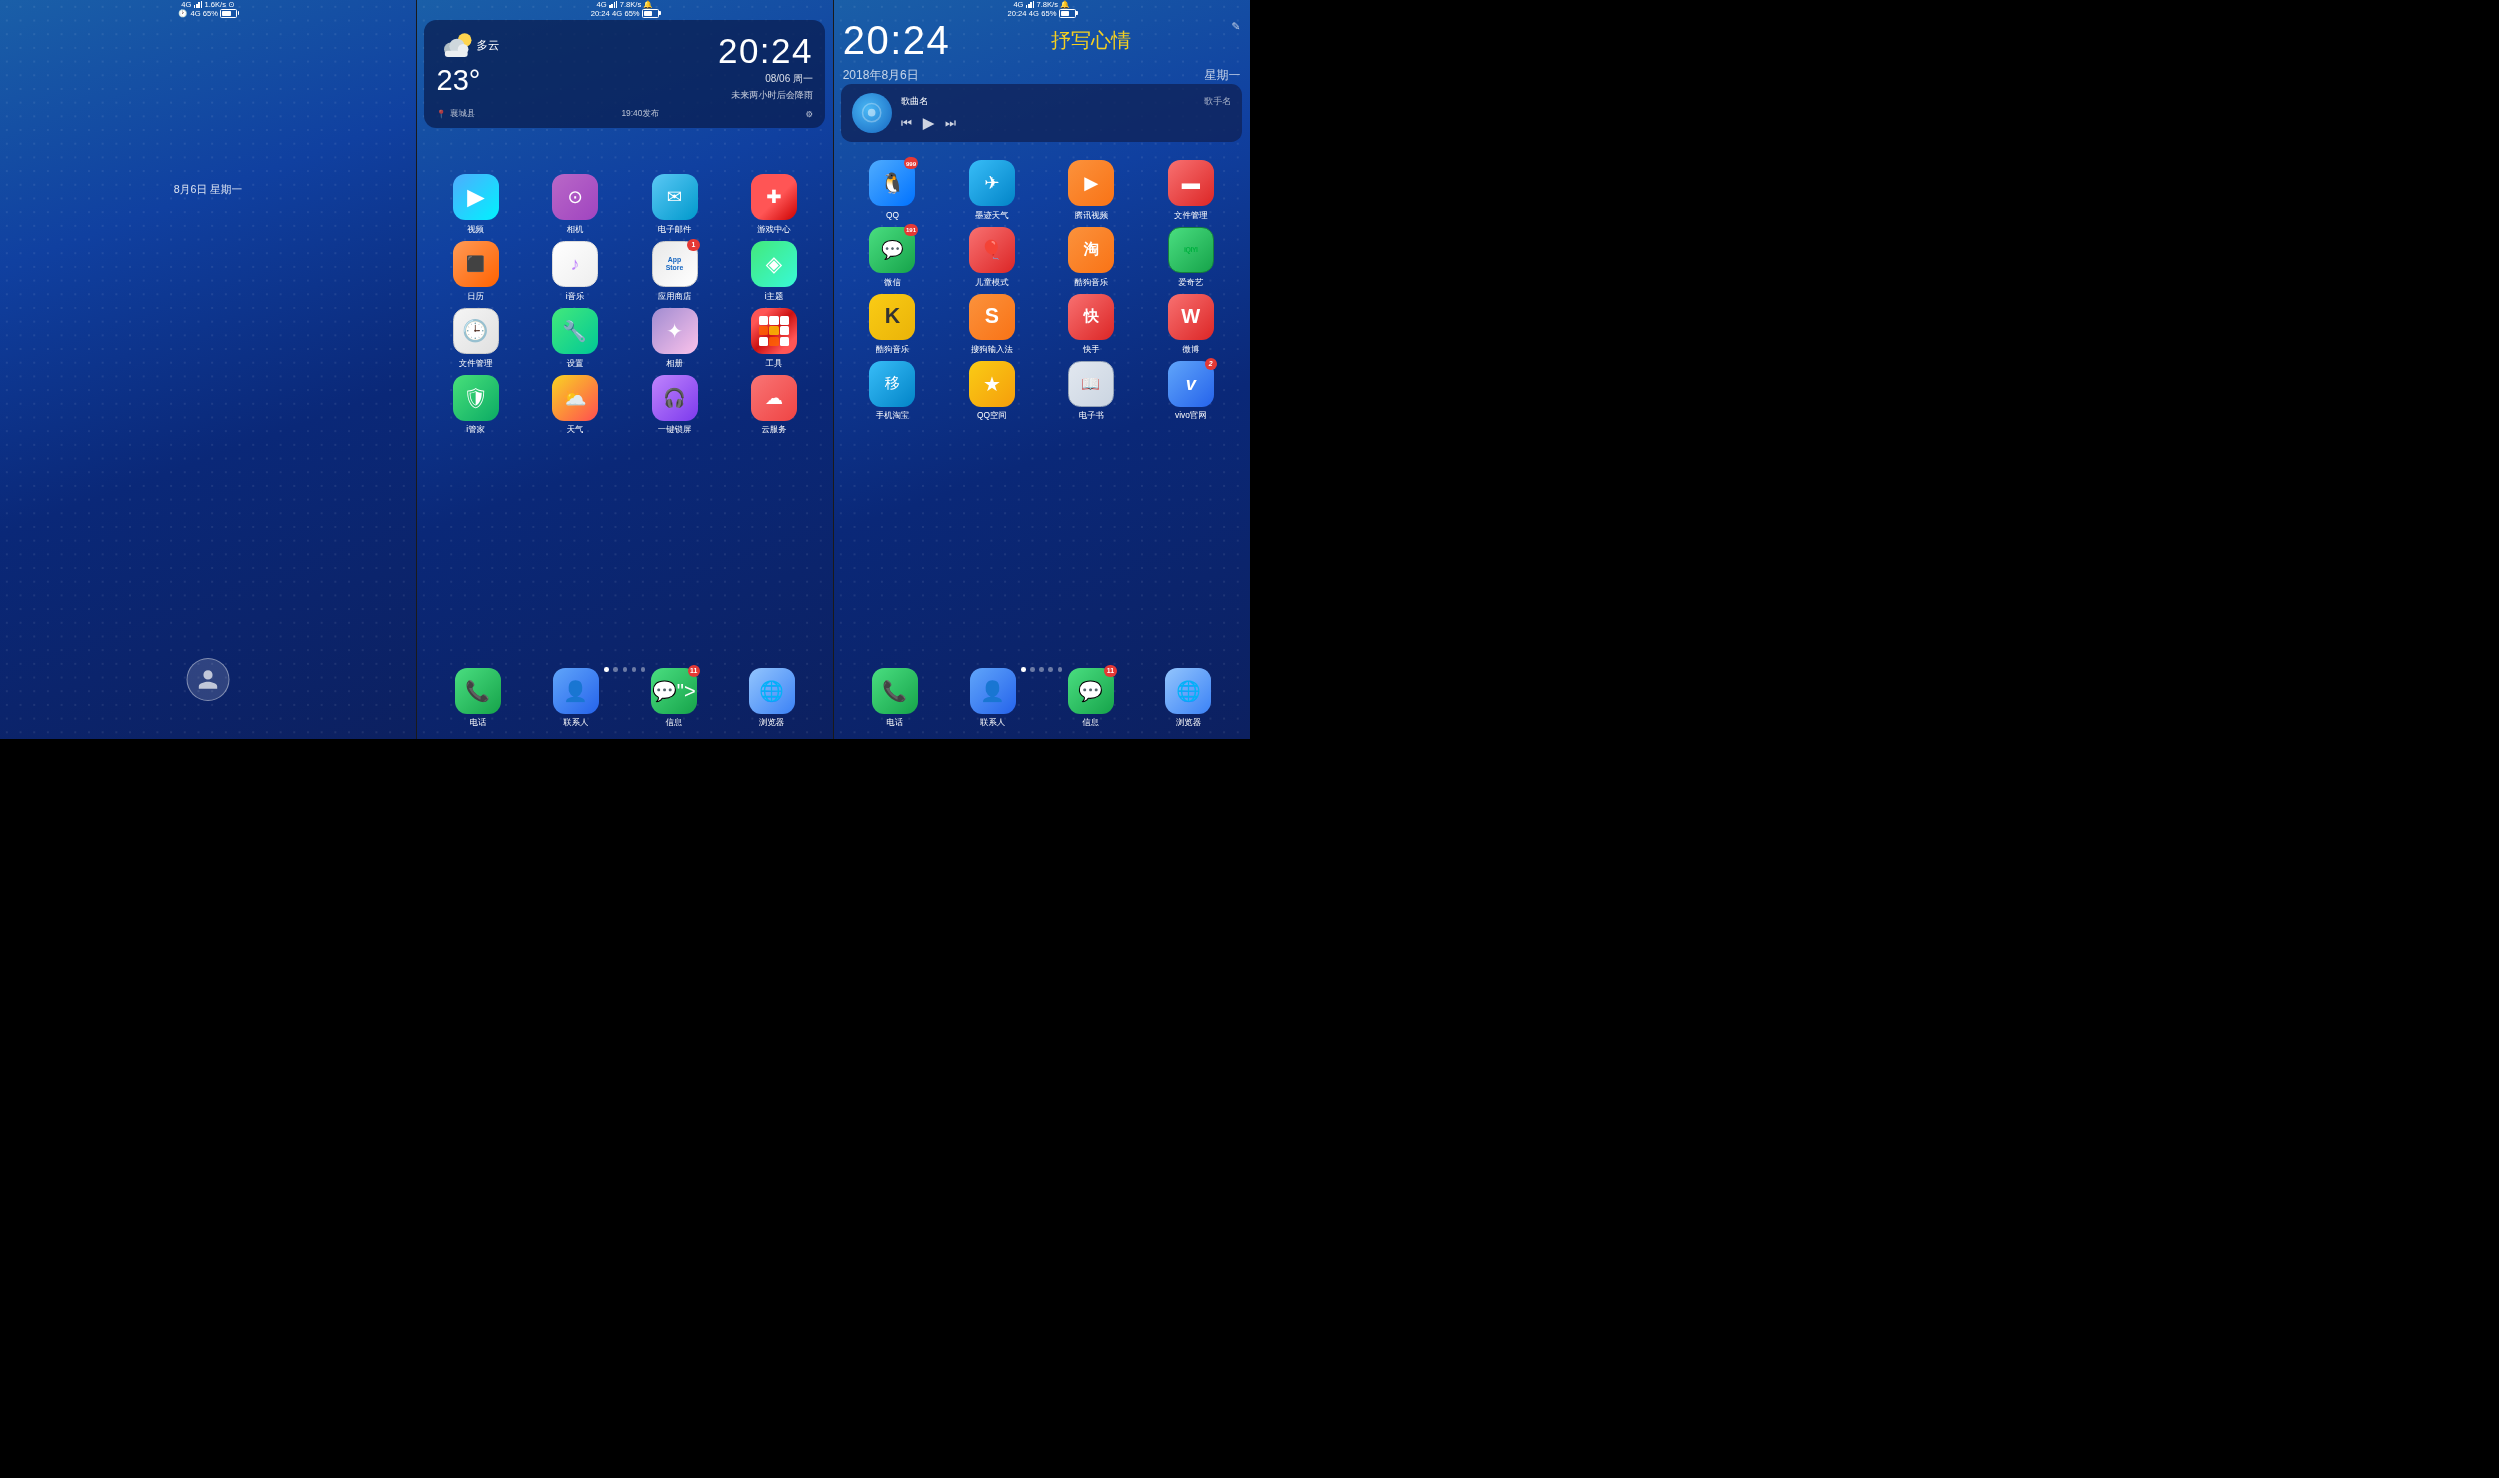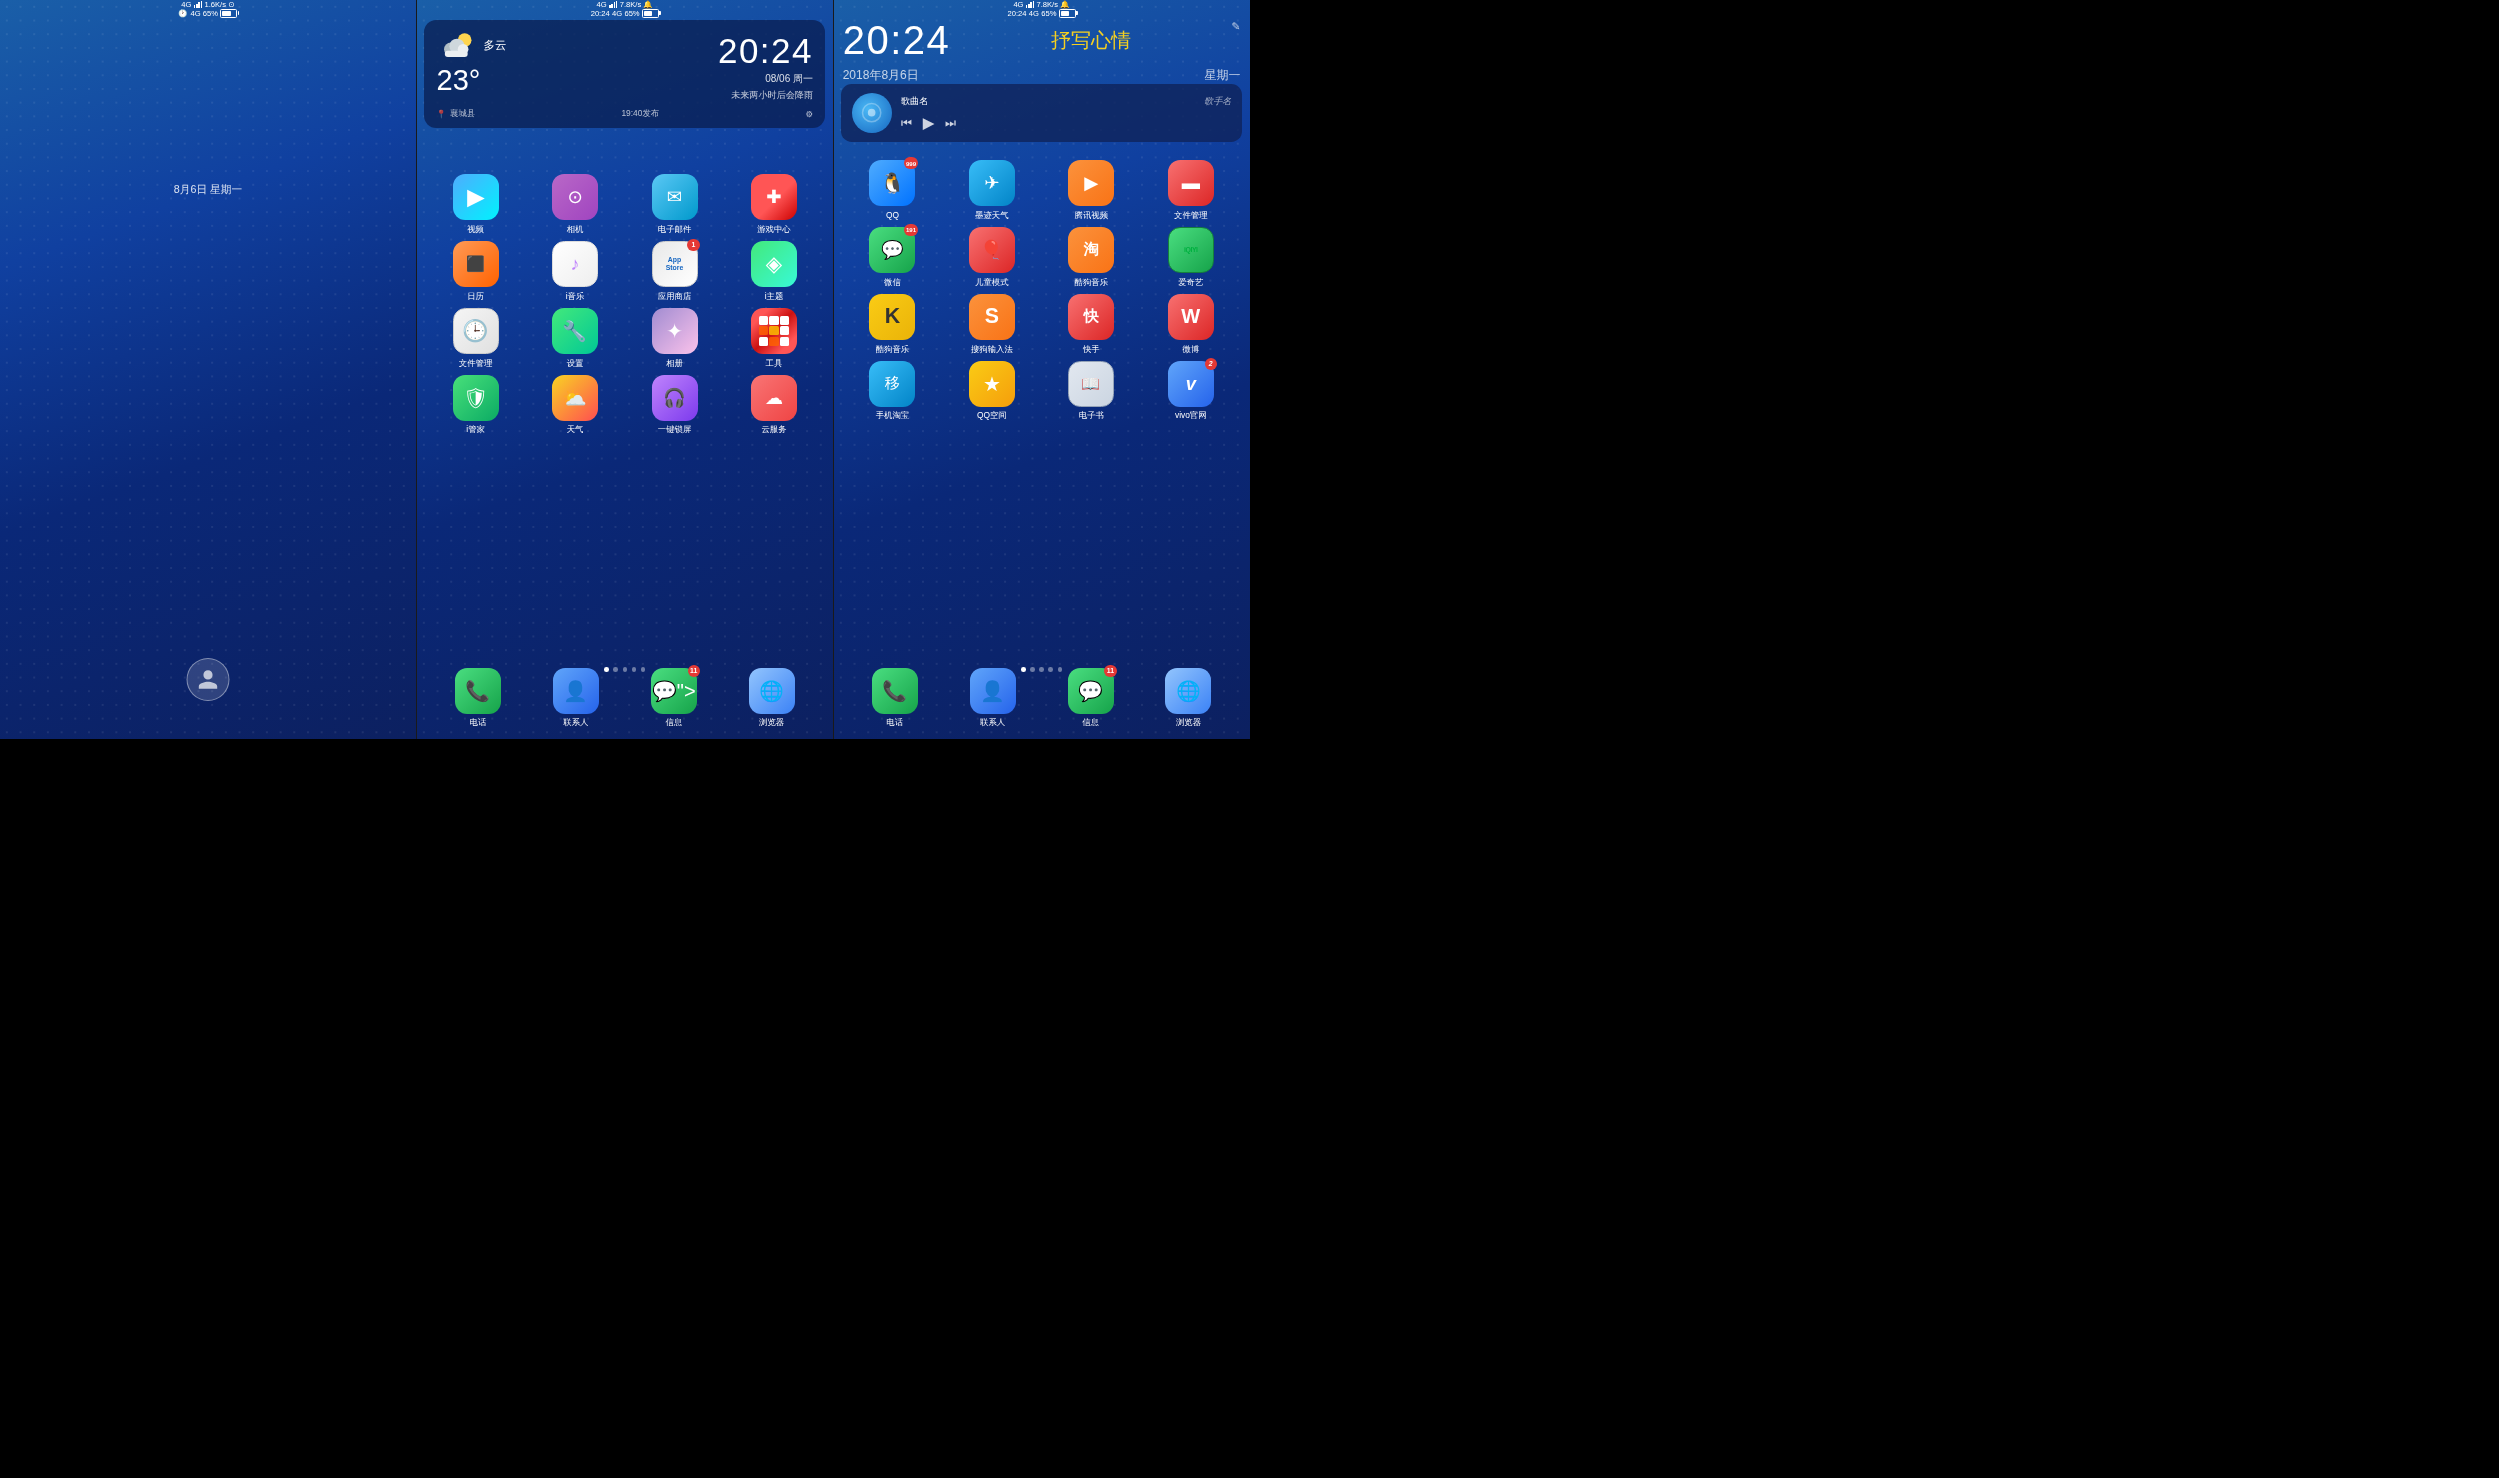--- a/index.html
+++ b/index.html
@@ -108,21 +108,21 @@
       border-radius: 12.2px;
       padding: 10.7px 12.2px 9.1px;
       color: #fff;
     }
     .weather-top {
       display: flex;
       justify-content: space-between;
       align-items: flex-start;
     }
     .weather-left { display: flex; flex-direction: column; }
-    .weather-icon-area { display: flex; align-items: center; gap: 7px; margin-bottom: 3px; }
+    .weather-icon-area { display: flex; align-items: center; gap: 0; margin-bottom: 3px; }
     .weather-right { text-align: right; }
     .weather-time-big { font-size: 35px; font-weight: 200; letter-spacing: 1.5px; }
     .weather-date-row { font-size: 10px; color: rgba(255,255,255,0.85); margin-top: 1.5px; }
     .weather-desc { font-size: 9.1px; color: rgba(255,255,255,0.75); margin-top: 3px; }
     .weather-bottom {
       display: flex;
       align-items: center;
       justify-content: space-between;
       margin-top: 6.1px;
       font-size: 8.4px;
@@ -584,21 +584,21 @@
   <div class="music-card">
     <div class="music-album">
       <svg width="21.3" height="21.3" viewBox="0 0 28 28">
         <circle cx="14" cy="14" r="12" fill="none" stroke="rgba(255,255,255,0.3)" stroke-width="2"></circle>
         <circle cx="14" cy="14" r="5" fill="rgba(255,255,255,0.5)"></circle>
       </svg>
     </div>
     <div class="music-info">
       <div style="display:flex;justify-content:space-between;align-items:center;">
         <span class="music-song">歌曲名</span>
-        <span class="music-song" style="color:rgba(255,255,255,0.6);font-style:italic;">歌手名</span>
+        <span class="music-song" style="color:rgba(255,255,255,0.6);">歌手名</span>
       </div>
       <div class="music-controls">
         <span>⏮</span>
         <span class="play-btn">▶</span>
         <span>⏭</span>
       </div>
     </div>
   </div>
 
   <div class="app-grid" style="top:160px;">

